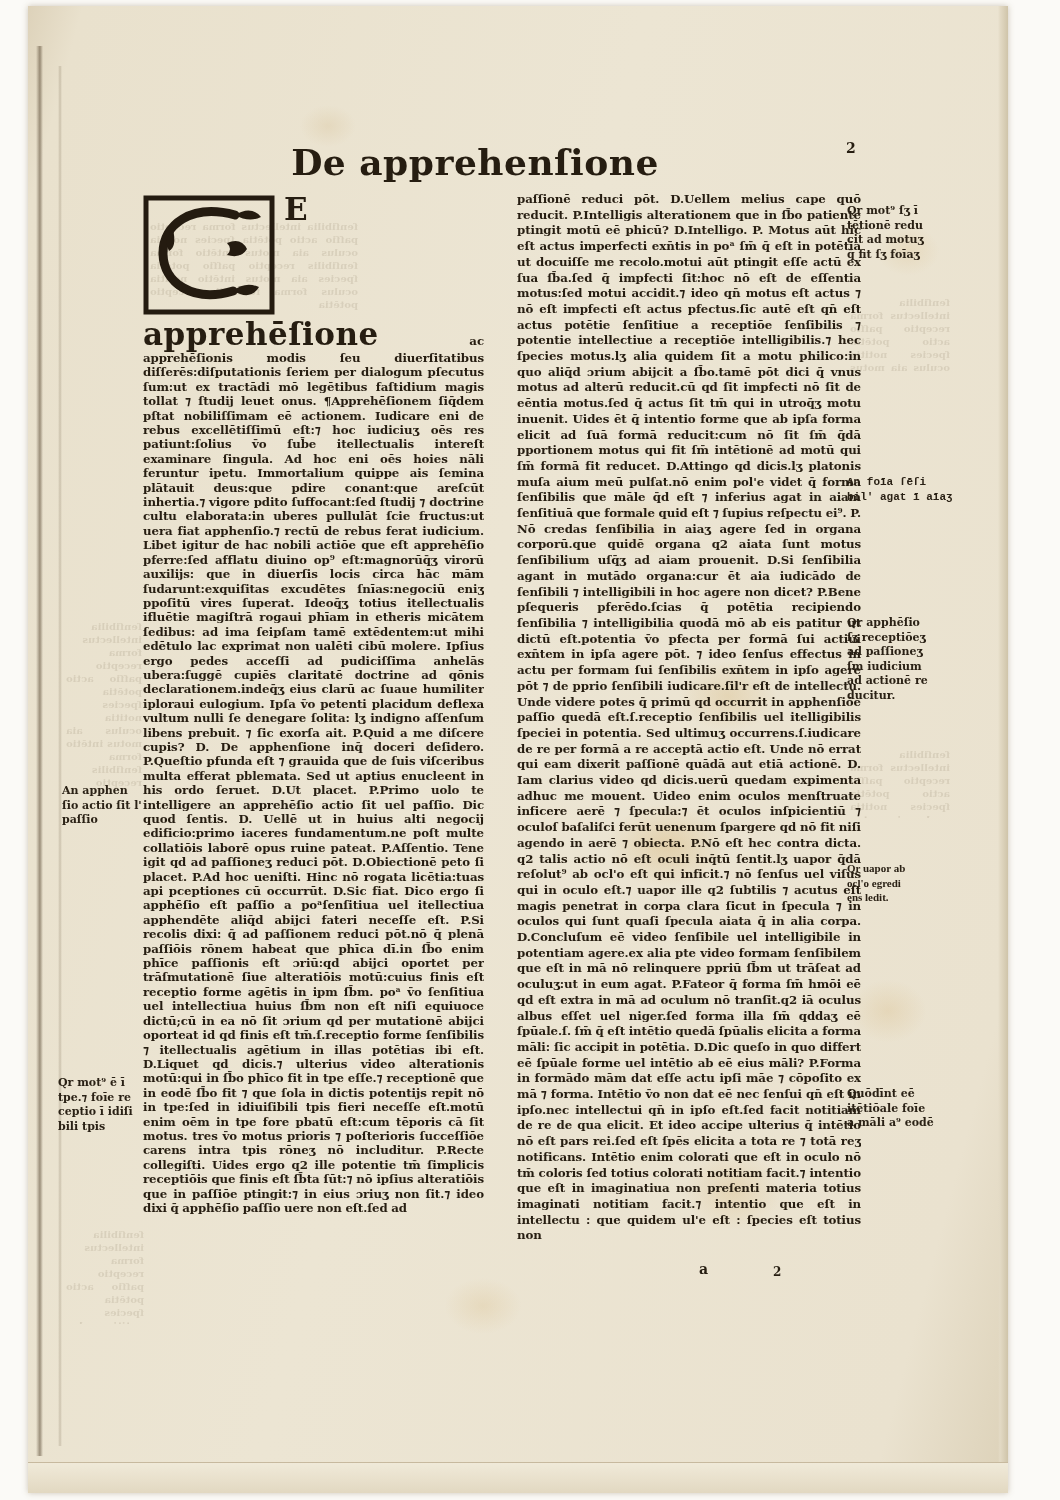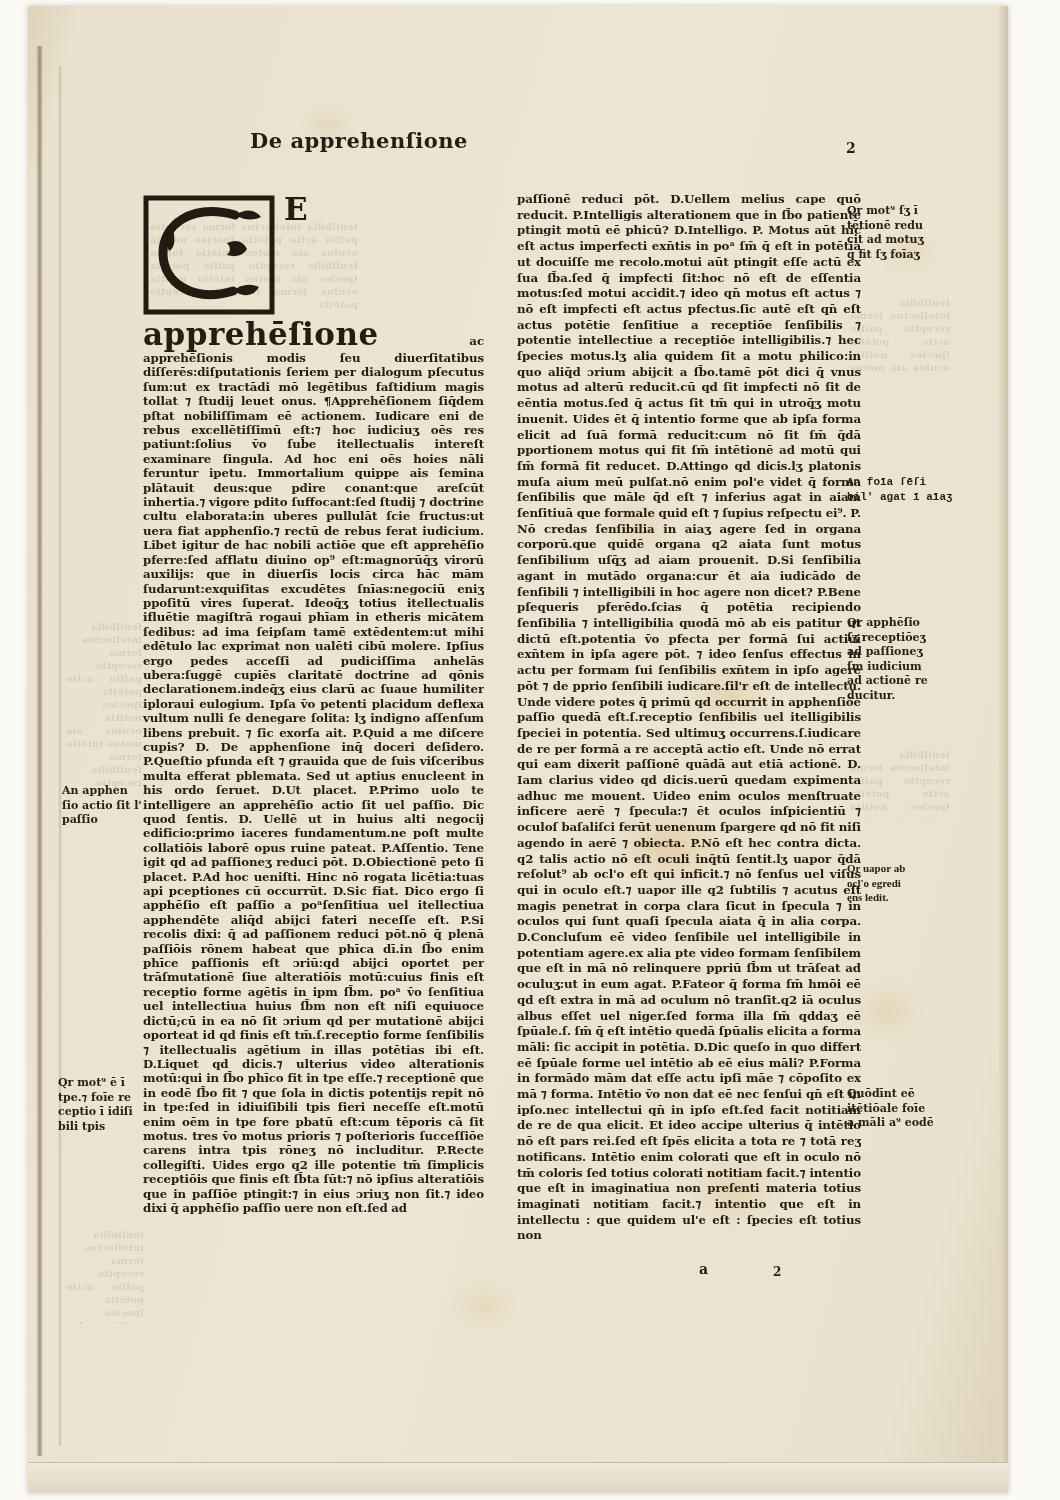--- a/index.html
+++ b/index.html
@@ -22,22 +22,22 @@
     background:linear-gradient(90deg,rgba(75,58,36,0),rgba(75,58,36,.5) 55%,rgba(75,58,36,0));}
   .gutter-line2{position:absolute;left:30px;top:60px;width:4px;height:1380px;
     background:linear-gradient(90deg,rgba(95,78,52,0),rgba(95,78,52,.22),rgba(95,78,52,0));}
   .edge-right{position:absolute;right:0;top:0;width:10px;height:100%;
     background:linear-gradient(270deg,#cfc4a9,#e3dac5 80%,rgba(227,218,197,0));}
   .edge-bottom{position:absolute;left:0;bottom:0;width:100%;height:30px;
     border-top:1px solid rgba(150,130,95,.35);
     background:linear-gradient(180deg,#f0ead9,#e2d8c1);}
   
   .ink{color:#261d11;}
-  #running-head{position:absolute;left:250px;top:128px;width:450px;text-align:left;
-    font-size:21px;font-weight:700;letter-spacing:.5px;}
+  #running-head{position:absolute;left:250px;top:141px;width:450px;text-align:center;
+    font-size:36px;font-weight:700;letter-spacing:.5px;}
   #folio-num{position:absolute;left:846px;top:140px;font-size:14px;font-weight:700;}
   .col{position:absolute;top:192px;text-align:justify;font-weight:700;
     font-size:11.8px;letter-spacing:-.1px;word-spacing:-.4px;overflow:hidden;height:1092px;}
   #col-left{left:143px;width:341px;line-height:14.4px;}
   #col-right{left:499px;width:344px;line-height:15.7px;margin-left:18px;}
   #incipit{margin:0 0 26px 0;}
   #initial-block{float:left;width:132px;height:120px;margin:3px 9px 2px 0;}
   #chapter-heading{font-size:31px;line-height:34px;font-weight:700;letter-spacing:.5px;}
   .mnote{position:absolute;font-size:11px;line-height:14.5px;font-weight:700;
     white-space:pre-line;color:#2a2115;}

